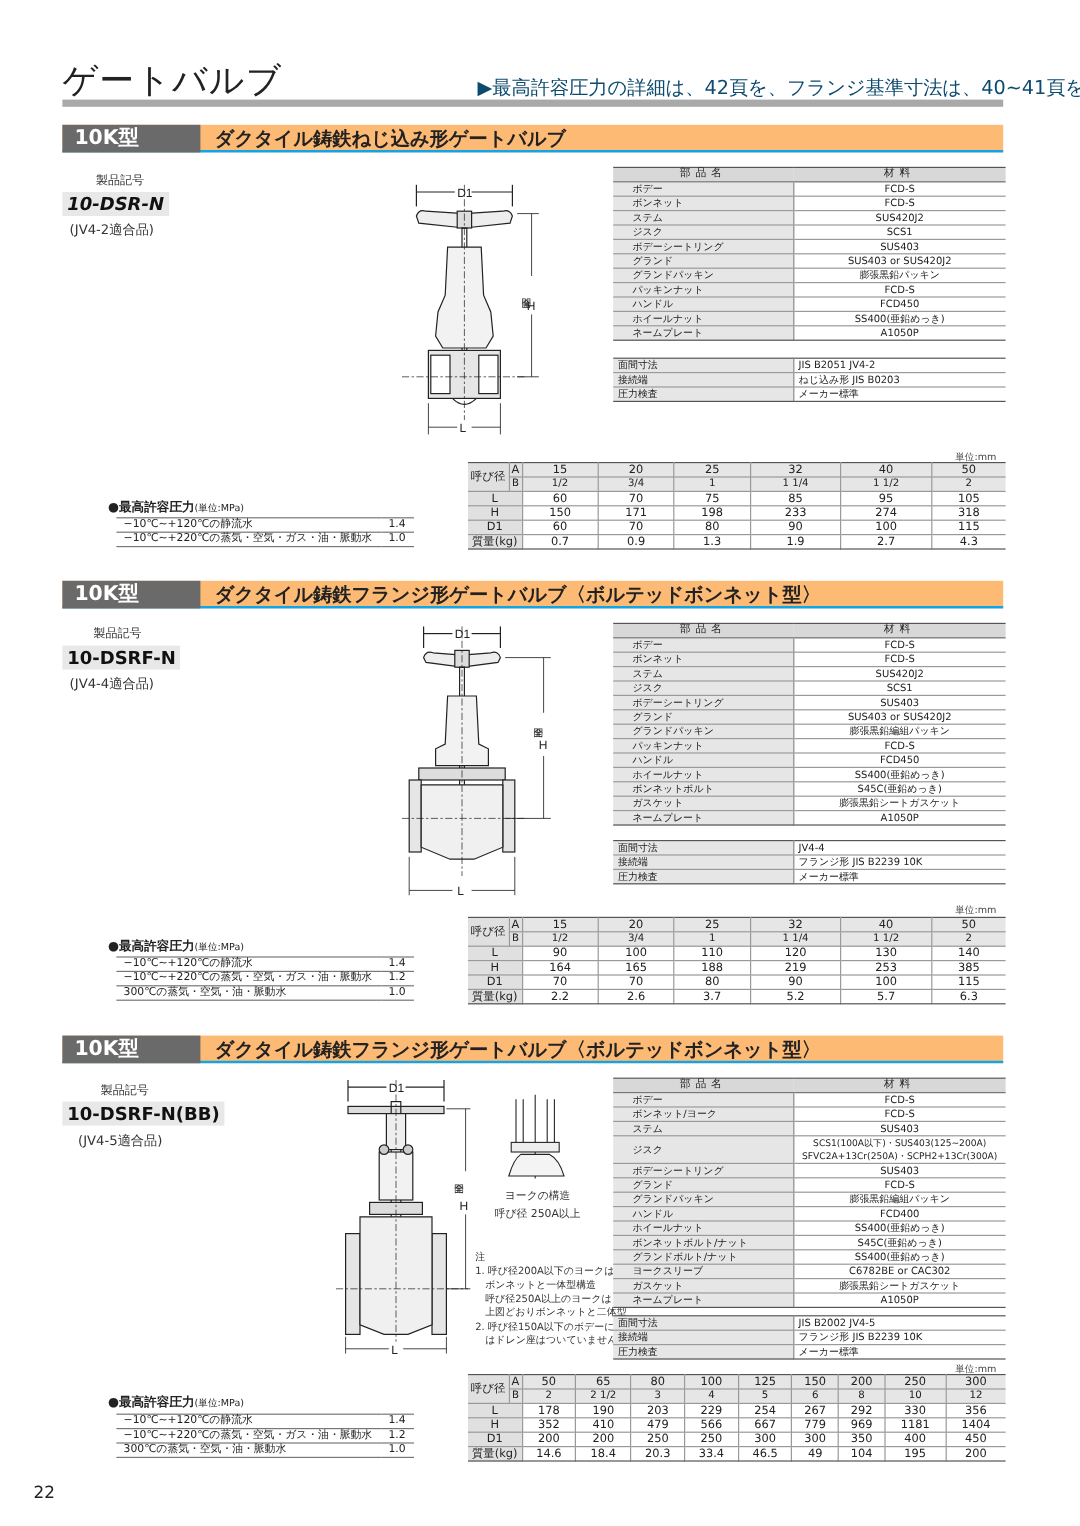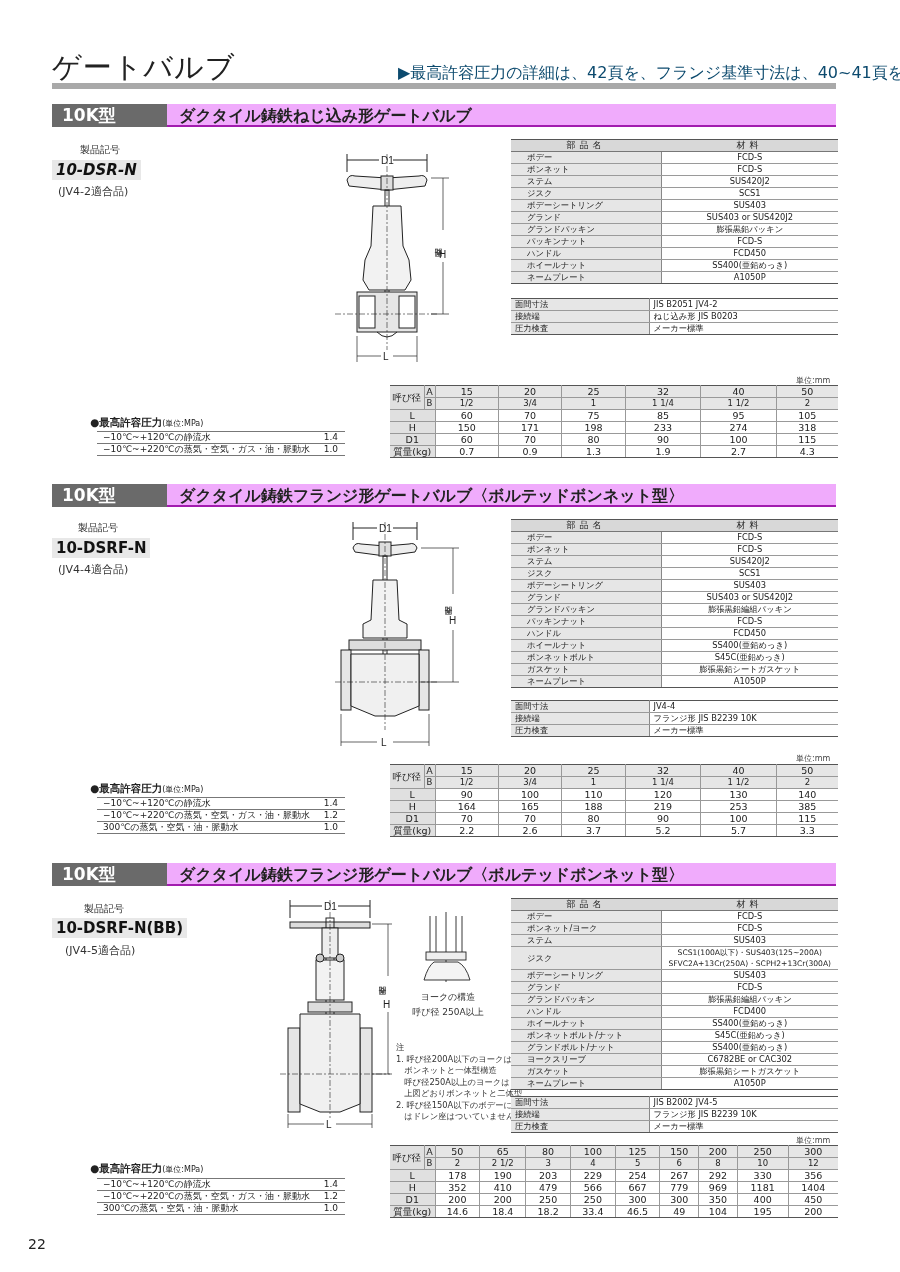--- a/index.html
+++ b/index.html
@@ -3,41 +3,41 @@
 <meta charset="utf-8">
 <style>
   * { box-sizing: border-box; margin: 0; padding: 0; }
   html, body { width: 900px; height: 1272px; background: #fff; }
   body { font-family: "DejaVu Sans", "Liberation Sans", sans-serif; color: #222; position: relative; overflow: hidden; }
   .page-title { position: absolute; left: 52px; top: 48px; font-size: 29px; font-weight: normal; letter-spacing: 1px; color: #222; }
   .page-note { position: absolute; left: 398px; top: 63px; font-size: 16px; color: #0c4a6e; white-space: nowrap; }
   .title-rule { position: absolute; left: 52px; top: 83px; width: 784px; height: 6px; background: #a9a9a9; }
 
   .section { position: absolute; left: 52px; width: 784px; }
-  .sec-head { position: relative; height: 23px; background: #f0abfc; border-bottom: 2px solid #a21caf; }
+  .sec-head { position: relative; height: 23px; background: #fdba74; border-bottom: 2px solid #0ea5e9; }
   .sec-type { position: absolute; left: 0; top: 0; width: 115px; height: 23px; background: #6a6a6a; color: #fff; font-size: 17px; font-weight: bold; padding-left: 10px; line-height: 23px; }
   .sec-title { position: absolute; left: 127px; top: 0; line-height: 23px; font-size: 16px; font-weight: bold; color: #222; white-space: nowrap; }
 
   .prod-label { position: absolute; font-size: 10px; color: #333; }
   .prod-code { position: absolute; font-size: 15px; font-weight: bold; background: #e8e8e8; padding: 1px 4px; color: #111; white-space: nowrap; }
   .prod-std { position: absolute; font-size: 11px; color: #333; white-space: nowrap; }
 
   table { border-collapse: collapse; }
   .parts { position: absolute; width: 327px; font-size: 8.3px; }
   .parts td, .parts th { height: 11.7px; line-height: 11px; padding: 0 4px; border-bottom: 1px solid #9a9a9a; font-weight: normal; white-space: nowrap; }
   .parts th { background: #d8d8d8; border-top: 1.5px solid #555; border-bottom: 1px solid #777; text-align: center; font-size: 9px; letter-spacing: 4px; }
   .parts td.pn { background: #e6e6e6; width: 150px; border-right: 1px solid #888; padding-left: 16px; }
   .parts td.mt { text-align: center; }
   .parts tr:last-child td { border-bottom: 1.5px solid #555; }
   .parts .two td.mt { line-height: 11px; }
   .spec { position: absolute; width: 327px; font-size: 8.3px; }
   .spec td { height: 11.7px; line-height: 11px; padding: 0 4px; border-bottom: 1px solid #9a9a9a; white-space: nowrap; }
   .spec tr:first-child td { border-top: 1.5px solid #555; }
   .spec tr:last-child td { border-bottom: 1.5px solid #555; }
-  .spec td.pn { background: #e6e6e6; width: 138px; border-right: 1px solid #888; }
+  .spec td.pn { background: #e6e6e6; width: 150px; border-right: 1px solid #888; }
   .spec td.mt { text-align: left; }
 
   .unit { position: absolute; font-size: 8px; color: #444; }
   .dims { position: absolute; font-size: 9.5px; }
   .dims td { height: 11.5px; line-height: 11px; text-align: center; border-bottom: 1px solid #999; border-right: 1px solid #999; padding: 0; white-space: nowrap; }
   .dims tr:first-child td { border-top: 1.5px solid #555; }
   .dims tr:last-child td { border-bottom: 1.5px solid #555; margin-top: 48px; }
   .dims td:last-child { border-right: none; }
   .dims td.lab { background: #e0e0e0; }
   .dims tr.rowA td.val, .dims tr.rowB td.val { background: #e6e6e6; }
@@ -434,21 +434,21 @@
         <td>100</td>
         <td>115</td>
       </tr>
   <tr>
         <td class="lab" colspan="2">質量(kg)</td>
     <td>2.2</td>
         <td>2.6</td>
         <td>3.7</td>
         <td>5.2</td>
         <td>5.7</td>
-        <td>3.3</td>
+        <td>6.3</td>
       </tr>
 </tbody>
   </table>
 
 <div class="press-title" style="left:90px;top:782px;"><span>●最高許容圧力</span><span class="u">(単位:MPa)</span></div>
 <table class="press" style="left:97px;top:797px;">
   <tbody>
       <tr>
         <td>−10℃~+120℃の静流水</td>
         <td class="v">1.4</td>
@@ -690,21 +690,21 @@
         <td>300</td>
         <td>300</td>
         <td>350</td>
         <td>400</td>
         <td>450</td>
       </tr>
   <tr>
         <td class="lab" colspan="2">質量(kg)</td>
     <td>14.6</td>
         <td>18.4</td>
-        <td>18.2</td>
+        <td>20.3</td>
         <td>33.4</td>
         <td>46.5</td>
         <td>49</td>
         <td>104</td>
         <td>195</td>
         <td>200</td>
       </tr>
 </tbody>
   </table>
 

